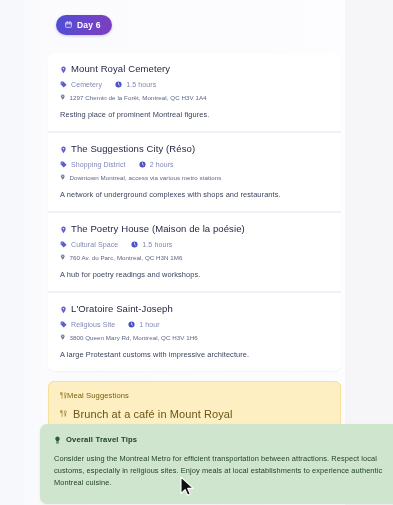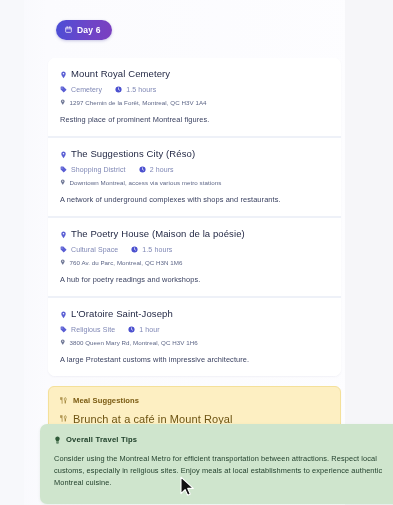--- a/index.html
+++ b/index.html
@@ -37,21 +37,21 @@
     width: 24px;
     background: #f7f8fb;
   }
 
   
   #content {
     position: absolute;
     left: 48px;
     top: 0;
     width: 293px;
-    padding-top: 19px;
+    padding-top: 14px;
   }
 
   
   .day-badge {
     display: inline-flex;
     align-items: center;
     gap: 5px;
     background: linear-gradient(100deg, #4b4fd6 0%, #6d45c8 55%, #7b3fbf 100%);
     color: #ffffff;
     font-size: 8.5px;
@@ -127,23 +127,23 @@
     margin-top: 10px;
     background: #fdefc2;
     border: 1px solid #f4e09a;
     border-radius: 6px;
     padding: 9px 11px 10px 11px;
     box-shadow: 0 1px 2px rgba(150,120,30,.07);
   }
   .meals-head {
     display: flex;
     align-items: center;
-    gap: 6px;
+    gap: 0;
     font-size: 7.6px;
-    font-weight: bold;
+    font-weight: normal;
     color: #7a5b12;
     letter-spacing: .1px;
   }
   .meal-item {
     display: flex;
     align-items: center;
     gap: 6px;
     margin-top: 8px;
     font-size: 11px;
     color: #6d5413;

